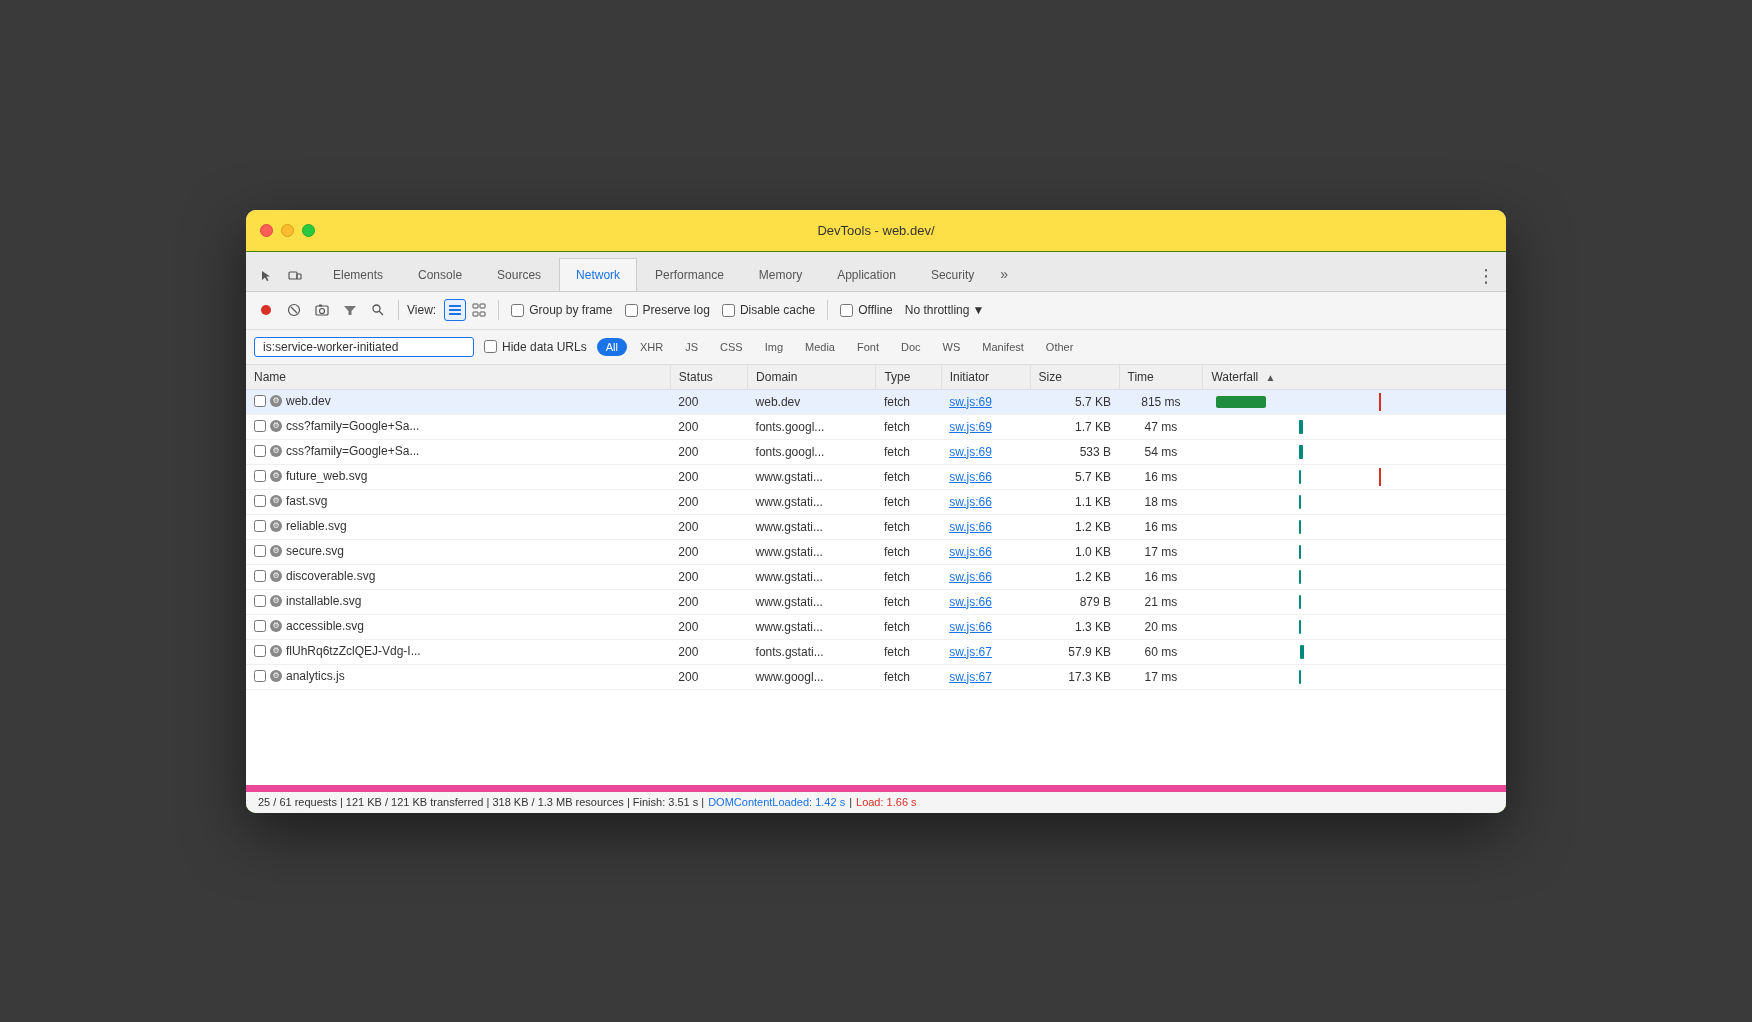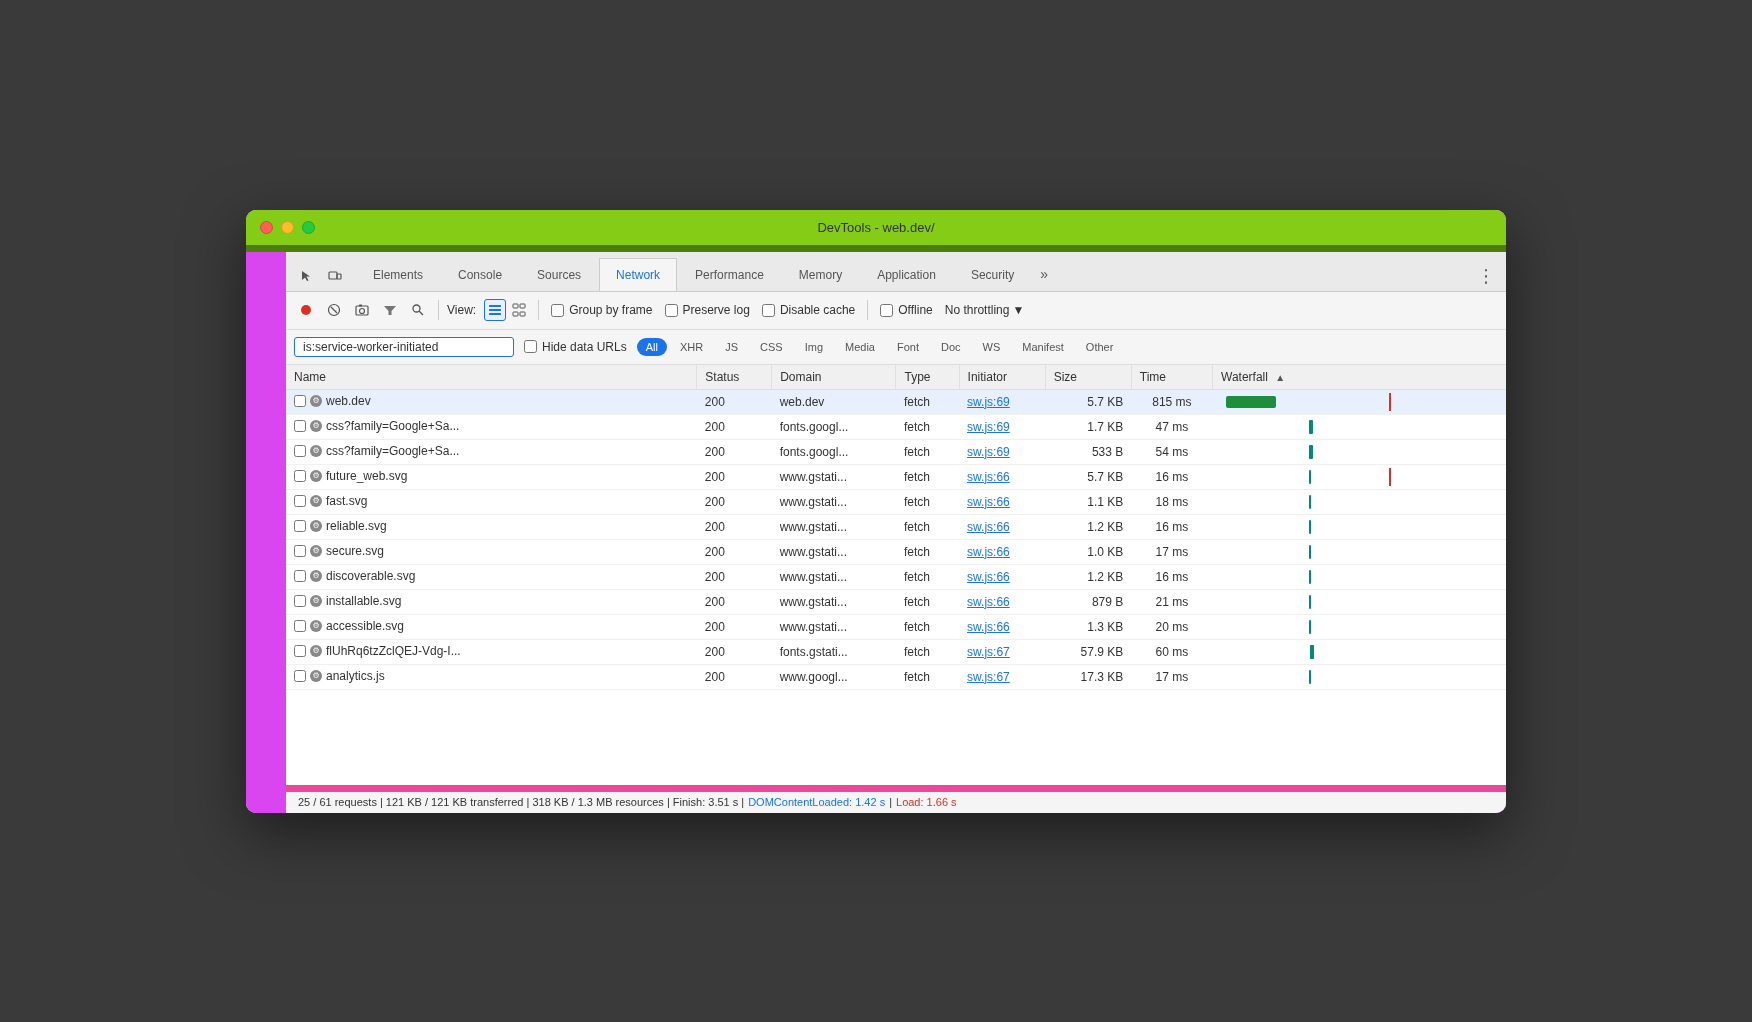--- a/index.html
+++ b/index.html
@@ -12,27 +12,27 @@
       font-family: -apple-system, BlinkMacSystemFont, 'Helvetica Neue', Arial, sans-serif;
     }
     .window {
       width: 1260px;
       background: #f0f0f0;
       border-radius: 10px;
       box-shadow: 0 20px 60px rgba(0,0,0,0.5);
       overflow: hidden;
     }
     .titlebar {
-      background: #84cc16;
+      background: #fde047;
       height: 42px;
       display: flex;
       align-items: center;
       justify-content: center;
       position: relative;
-      border-bottom: 7px solid #4d7c0f;
+      border-bottom: 1px solid #4d7c0f;
     }
     .traffic-lights {
       position: absolute;
       left: 14px;
       display: flex;
       gap: 8px;
       align-items: center;
     }
     .traffic-light {
       width: 13px;
@@ -42,22 +42,21 @@
     }
     .tl-red { background: #ff5f57; border: 1px solid #e0443e; }
     .tl-yellow { background: #febc2e; border: 1px solid #d4a017; }
     .tl-green { background: #28c840; border: 1px solid #1aab29; }
     .title-text {
       font-size: 13px;
       color: #333;
       font-weight: 500;
     }
     .devtools {
-      background: #d946ef;
-      padding-left: 40px;
+      background: #84cc16;
     }
     
     .tab-bar {
       background: #eaeaea;
       display: flex;
       align-items: flex-end;
       height: 40px;
       border-bottom: 1px solid #ccc;
       padding-left: 10px;
     }

